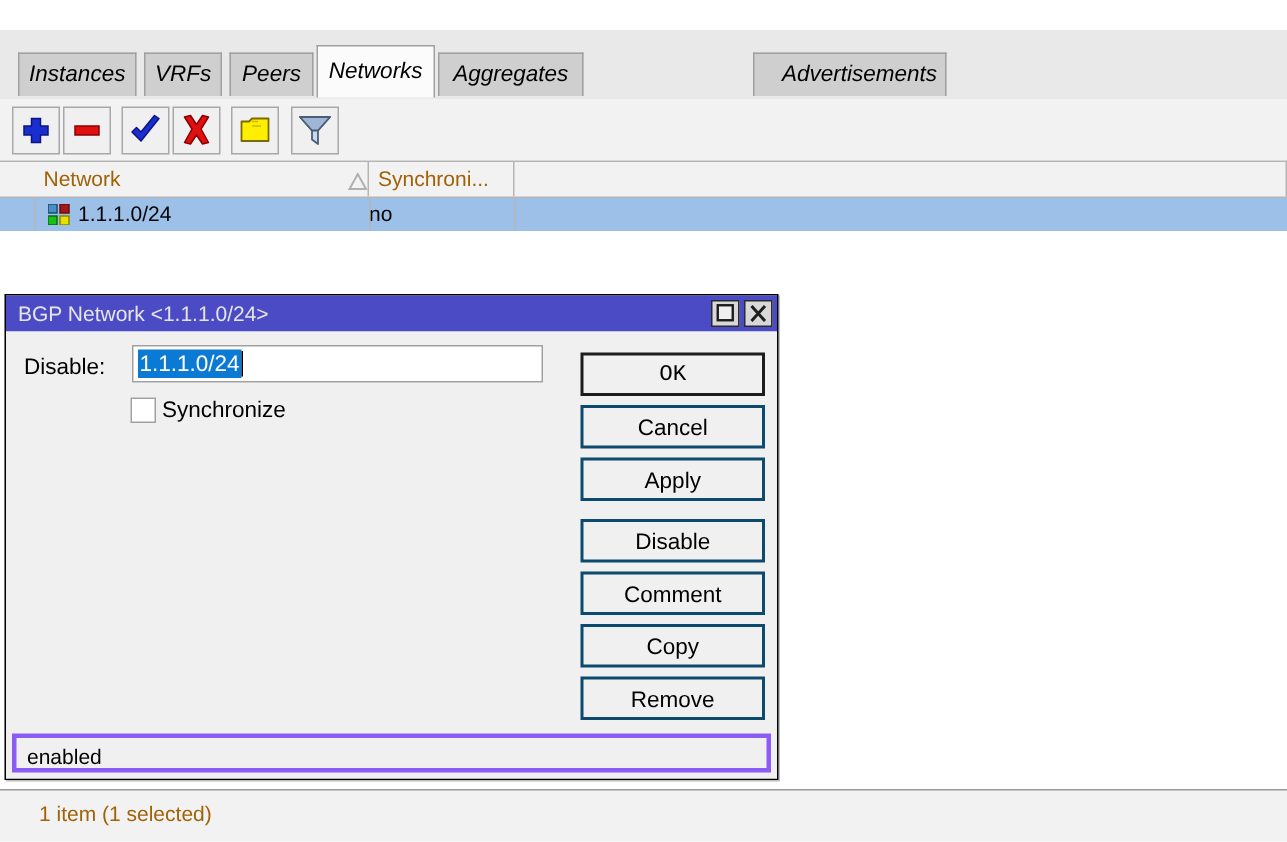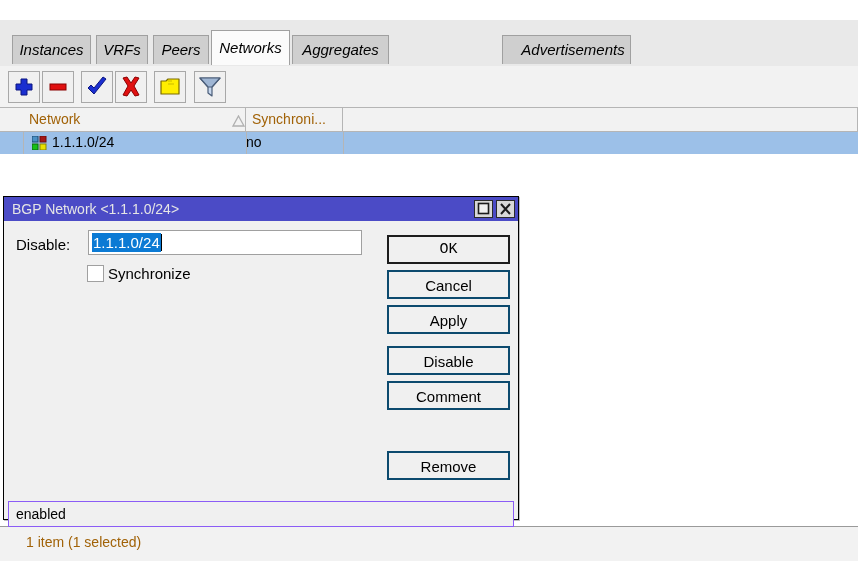--- a/index.html
+++ b/index.html
@@ -311,24 +311,24 @@
   }
 
   #dlg-statusbar {
     position: absolute;
     left: 0; top: 288px;
     width: 514px; height: 34px;
     background: #f0f0f0;
   }
   #dlg-status-inner {
     position: absolute;
-    left: 4px; top: 16px;
+    left: 4px; top: 4px;
     width: 506px; height: 26px;
     background: #f0f0f0;
-    border: 1px solid #8b5cf6;
+    border: 3px solid #8b5cf6;
     box-sizing: border-box;
   }
   #dlg-status-text {
     position: absolute;
     left: 7px; top: 3px;
     font-size: 14px;
     line-height: 19px;
     color: #000;
     white-space: nowrap;
   }
@@ -445,16 +445,17 @@
       <div id="dlg-status-inner">
         <span id="dlg-status-text">enabled</span>
       </div>
     </div>
 
   <div class="dbtn default" style="top: 38px; font-family: Liberation Mono, monospace;">OK</div>
       <div class="dbtn" style="top: 73px;">Cancel</div>
       <div class="dbtn" style="top: 108px;">Apply</div>
       <div class="dbtn" style="top: 149px;">Disable</div>
       <div class="dbtn" style="top: 184px;">Comment</div>
+      <div class="dbtn" style="top: 219px;">Copy</div>
       <div class="dbtn" style="top: 254px;">Remove</div>
     </div>
 
 </div>
 
 </body></html>

